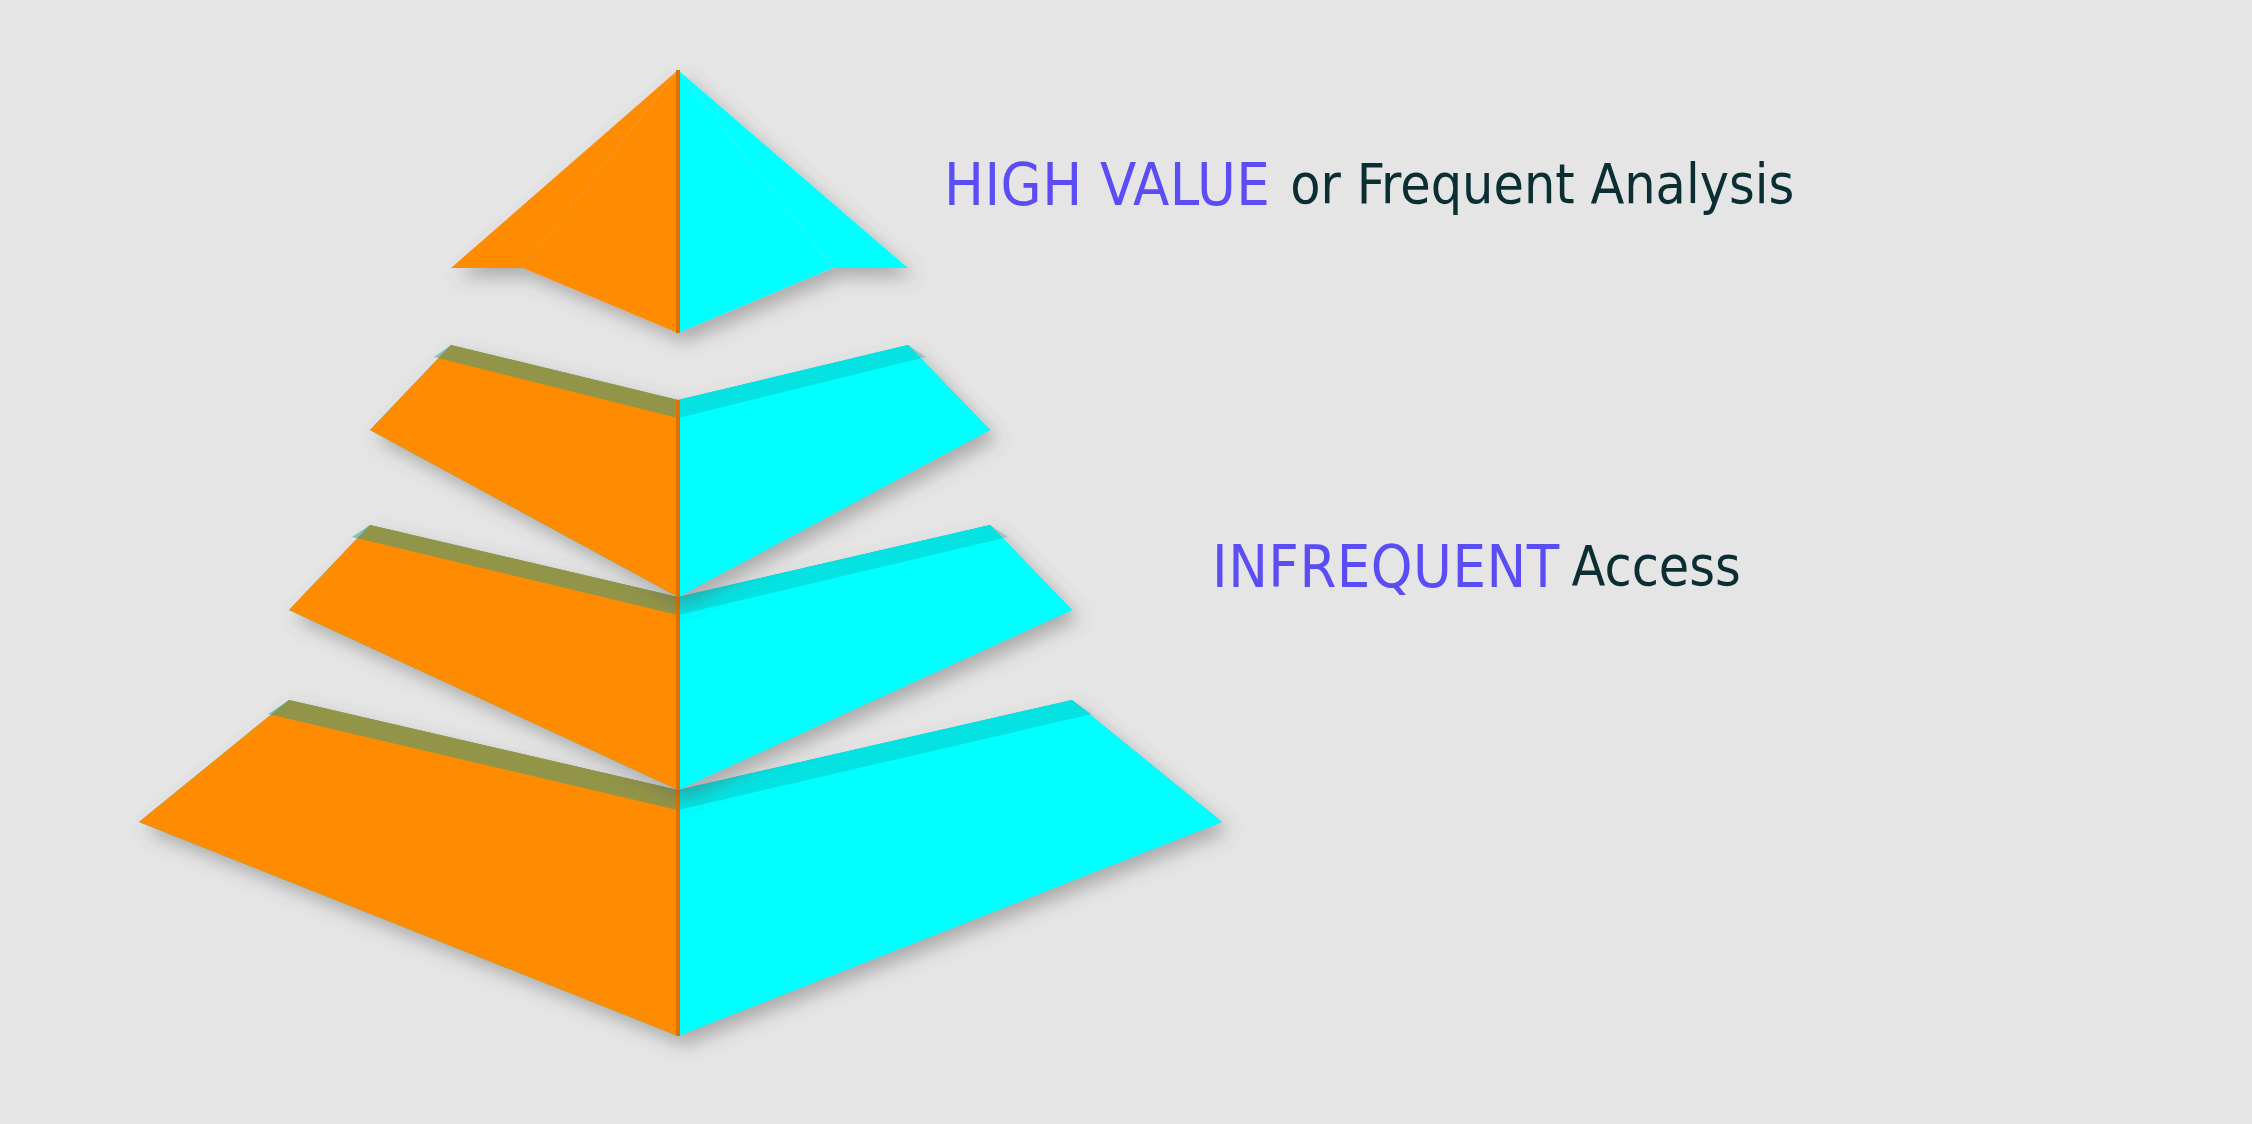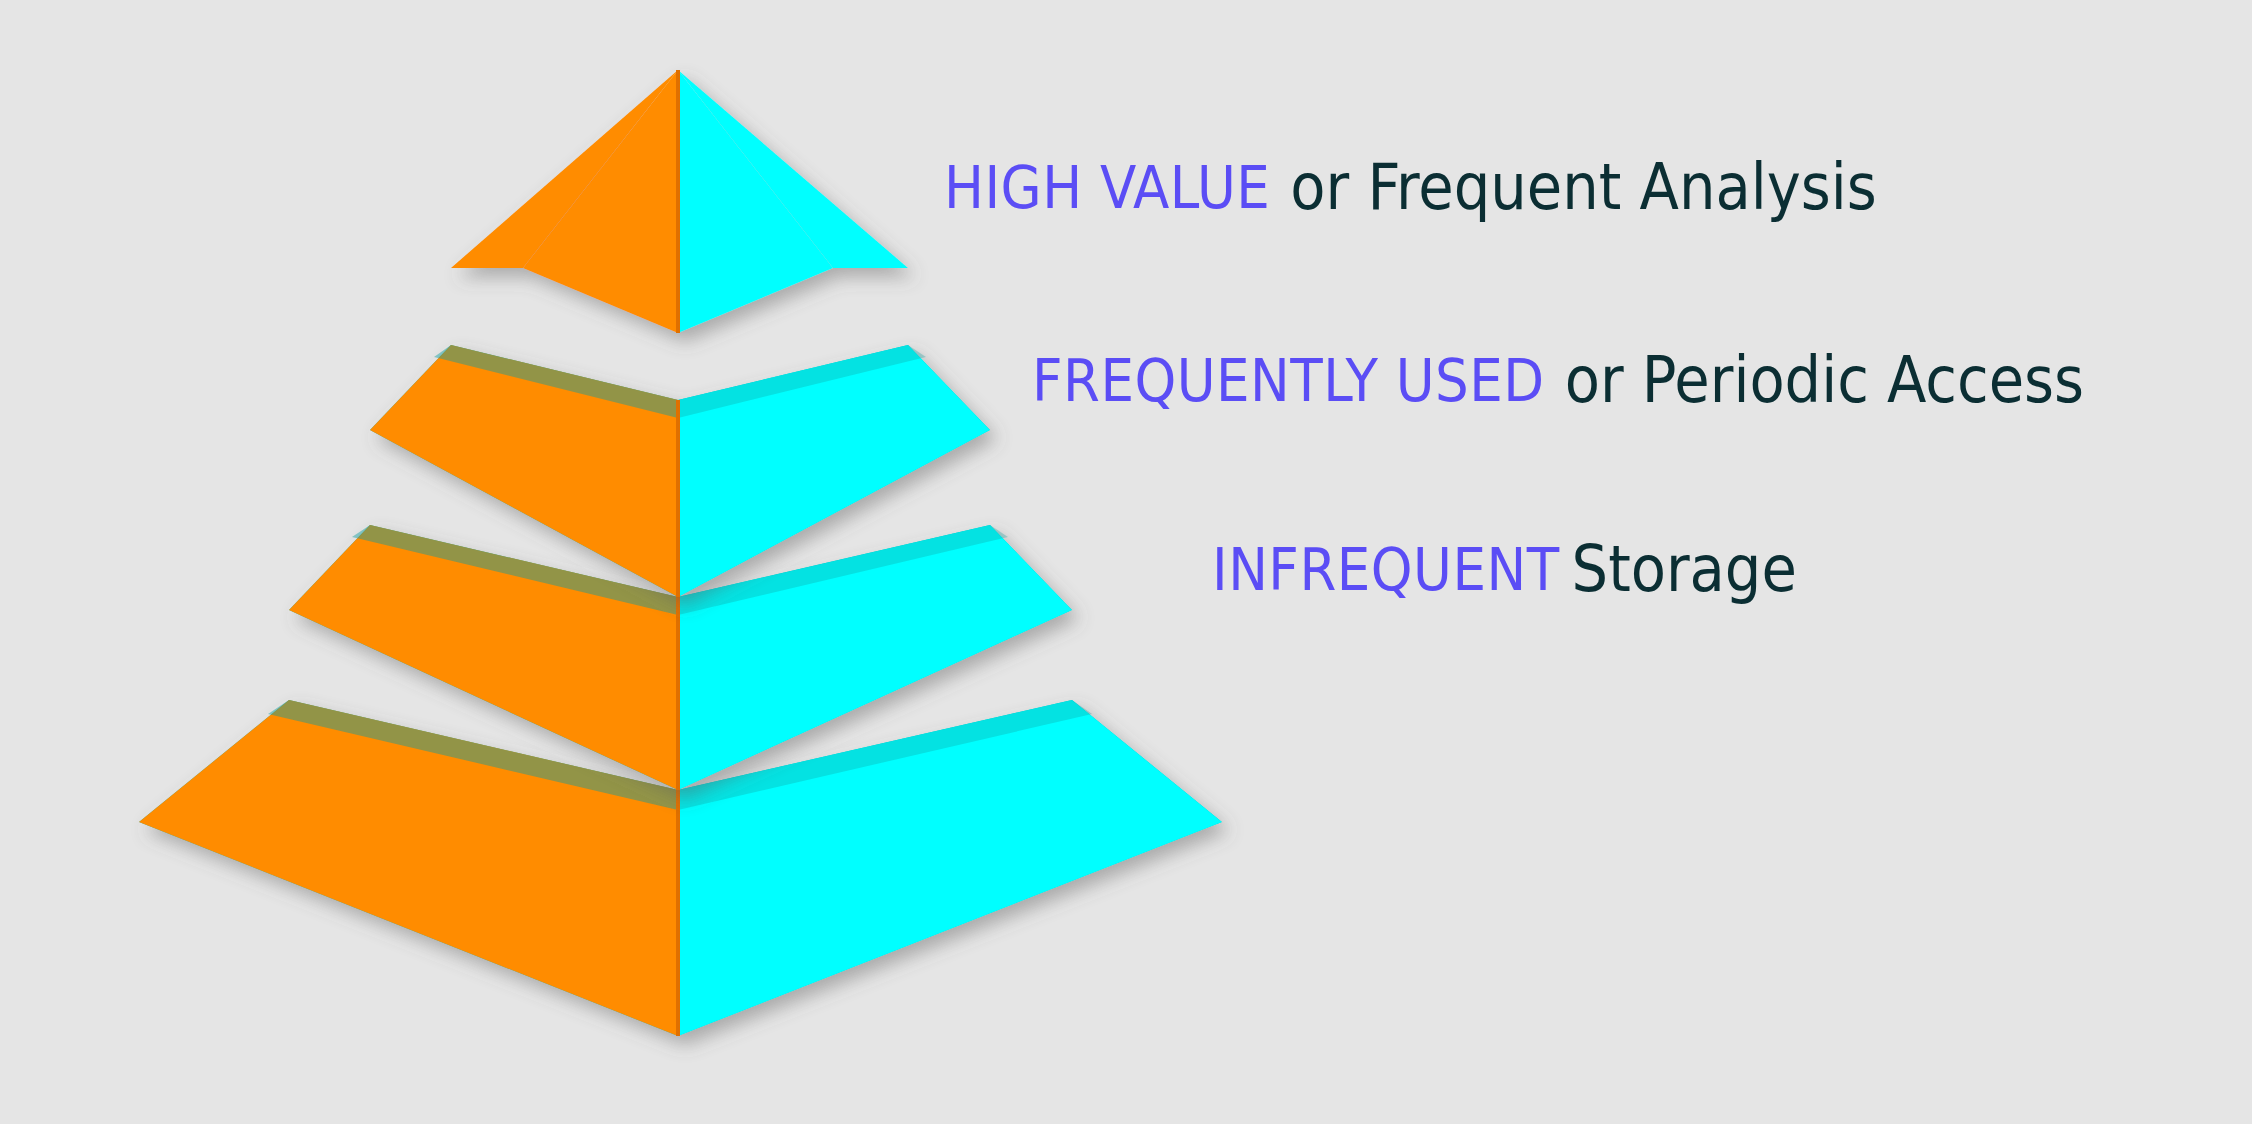--- a/index.html
+++ b/index.html
@@ -33,21 +33,21 @@
     white-space: nowrap;
     line-height: 1.0;
   }
   .label-key {
     font-size: 59px;
     font-weight: 400;
     letter-spacing: 0.5px;
     font-stretch: condensed;
   }
   .label-rest {
-    font-size: 64px;
+    font-size: 55px;
     font-weight: 400;
     font-stretch: condensed;
   }
   .gap-sm { display: inline-block; width: 12px; }
   .gap-md { display: inline-block; width: 20px; }
 </style>
 </head>
 <body>
 
 <div id="stage">
@@ -103,26 +103,21 @@
     <line filter="url(#lineShadow)" x1="1055" y1="571" x2="1173" y2="571" stroke="#1BC4C4" stroke-width="6"></line>
     <line filter="url(#lineShadow)" x1="1160" y1="760" x2="1290" y2="760" stroke="#1BC4C4" stroke-width="6"></line>
   </svg>
 
   <div class="label-row" style="left:944px; top:155px;">
     <span class="label-key" style="color:#5B4DF5;">HIGH VALUE</span>
     <span class="gap-md"></span>
     <span class="label-rest" style="color:#0B2E33;">or Frequent Analysis</span>
   </div>
 
-  <div class="label-row" style="left:1032px; top:348px;">
-    <span class="label-key" style="color:#5B4DF5;">FREQUENTLY USED</span>
-    <span class="gap-md"></span>
-    <span class="label-rest" style="color:#0B2E33;">or Periodic Access</span>
-  </div>
 
   <div class="label-row" style="left:1212px; top:537px;">
     <span class="label-key" style="color:#5B4DF5;">INFREQUENT</span>
     <span class="gap-sm"></span>
-    <span class="label-rest" style="color:#0B2E33;">Storage</span>
+    <span class="label-rest" style="color:#0B2E33;">Access</span>
   </div>
 
 
 </div>
 
 </body></html>

